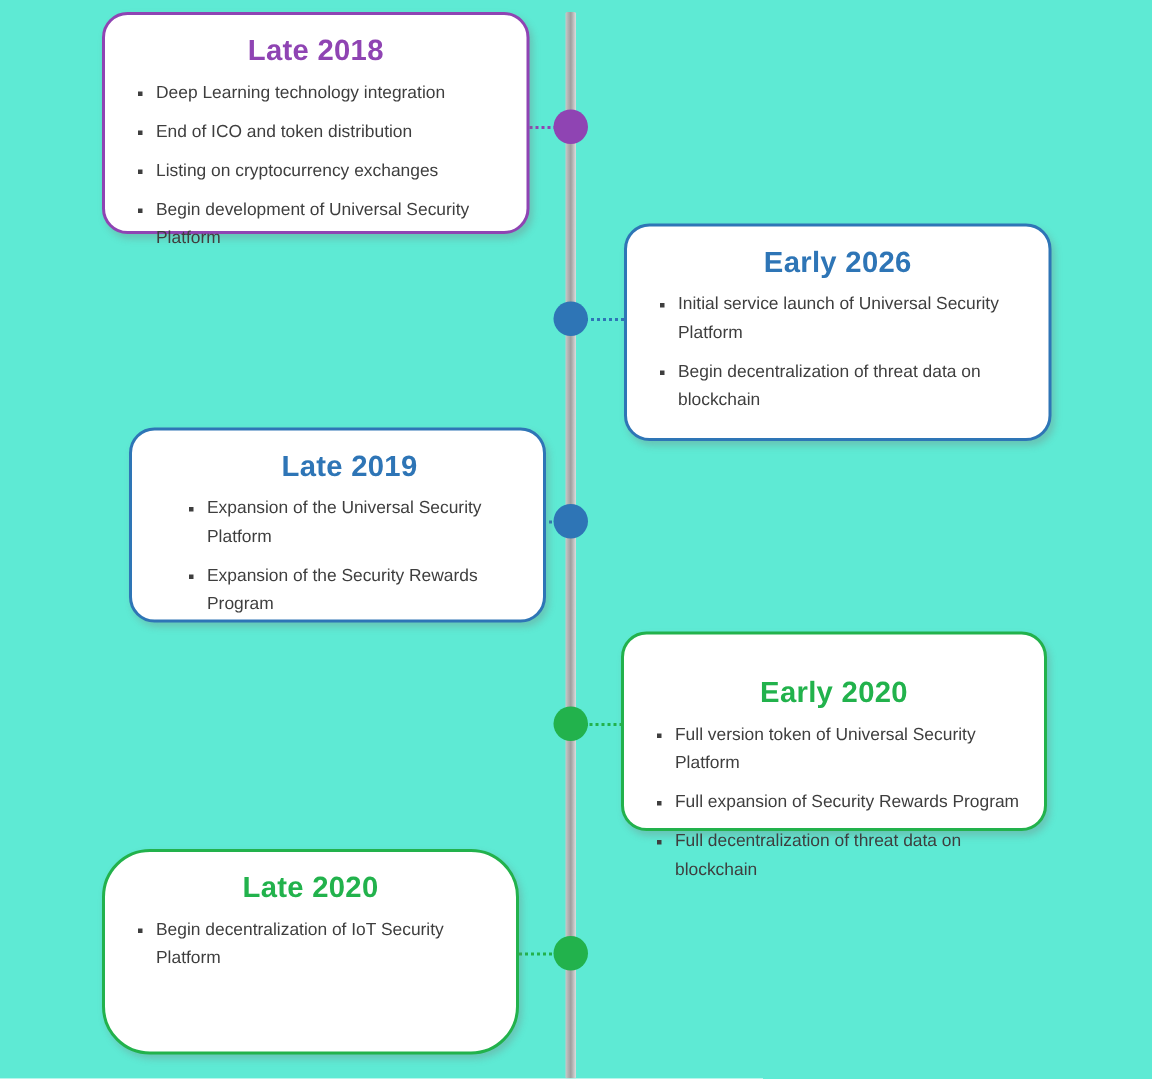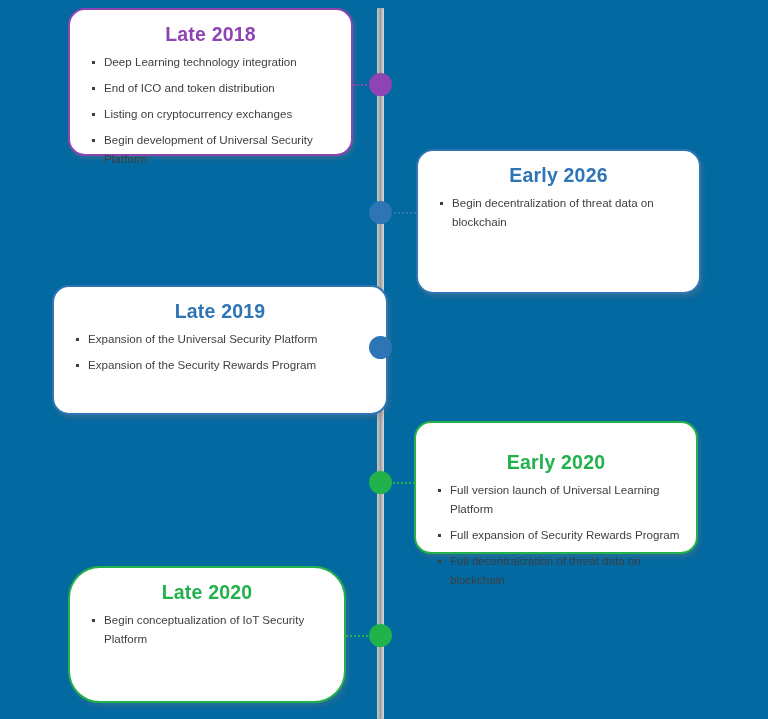--- a/index.html
+++ b/index.html
@@ -9,21 +9,21 @@
   }
   body {
     font-family: "Liberation Sans", sans-serif;
     -webkit-font-smoothing: antialiased;
   }
   #timeline-root {
     position: relative;
     width: 768px;
     height: 719px;
     overflow: hidden;
-    background: #0369a1;
+    background: #5eead4;
   }
 
   
   .spine {
     position: absolute;
     left: 377px;
     top: 8px;
     width: 7px;
     height: 711px;
     background: linear-gradient(to right,
@@ -107,44 +107,45 @@
           <li>End of ICO and token distribution</li>
           <li>Listing on cryptocurrency exchanges</li>
           <li>Begin development of Universal Security Platform</li>
         </ul>
       </div>
       <div class="connector" style="left: 390px; top: 212px; width: 30px; border-top-color: rgb(46, 117, 182);"></div>
       <div class="dot" style="left: 369px; top: 201px; background: rgb(46, 117, 182);"></div>
       <div class="card" style="left: 416px; top: 149px; width: 285px; height: 145px; border-color: rgb(46, 117, 182);">
         <div class="card-title" style="color: rgb(46, 117, 182);">Early 2026</div>
         <ul class="bullets">
+          <li>Initial service launch of Universal Security Platform</li>
           <li>Begin decentralization of threat data on blockchain</li>
         </ul>
       </div>
       <div class="connector" style="left: 343px; top: 347px; width: 32px; border-top-color: rgb(46, 117, 182);"></div>
       <div class="dot" style="left: 369px; top: 336px; background: rgb(46, 117, 182);"></div>
-      <div class="card" style="left: 52px; top: 285px; width: 336px; height: 130px; border-color: rgb(46, 117, 182);">
+      <div class="card" style="left: 86px; top: 285px; width: 278px; height: 130px; border-color: rgb(46, 117, 182); padding-left: 16px;">
         <div class="card-title" style="color: rgb(46, 117, 182);">Late 2019</div>
         <ul class="bullets">
           <li>Expansion of the Universal Security Platform</li>
           <li>Expansion of the Security Rewards Program</li>
         </ul>
       </div>
       <div class="connector" style="left: 390px; top: 482px; width: 28px; border-top-color: rgb(34, 178, 76);"></div>
       <div class="dot" style="left: 369px; top: 471px; background: rgb(34, 178, 76);"></div>
       <div class="card" style="left: 414px; top: 421px; width: 284px; height: 133px; border-color: rgb(34, 178, 76);">
         <div class="card-title" style="color: rgb(34, 178, 76); margin-top: 28px;">Early 2020</div>
         <ul class="bullets">
-          <li>Full version launch of Universal Learning Platform</li>
+          <li>Full version token of Universal Security Platform</li>
           <li>Full expansion of Security Rewards Program</li>
           <li>Full decentralization of threat data on blockchain</li>
         </ul>
       </div>
       <div class="connector" style="left: 343px; top: 635px; width: 32px; border-top-color: rgb(34, 178, 76);"></div>
       <div class="dot" style="left: 369px; top: 624px; background: rgb(34, 178, 76);"></div>
       <div class="card" style="left: 68px; top: 566px; width: 278px; height: 137px; border-color: rgb(34, 178, 76); border-radius: 32px;">
         <div class="card-title" style="color: rgb(34, 178, 76);">Late 2020</div>
         <ul class="bullets">
-          <li>Begin conceptualization of IoT Security Platform</li>
+          <li>Begin decentralization of IoT Security Platform</li>
         </ul>
       </div>
     </div>
 </div>
 
 </body></html>

